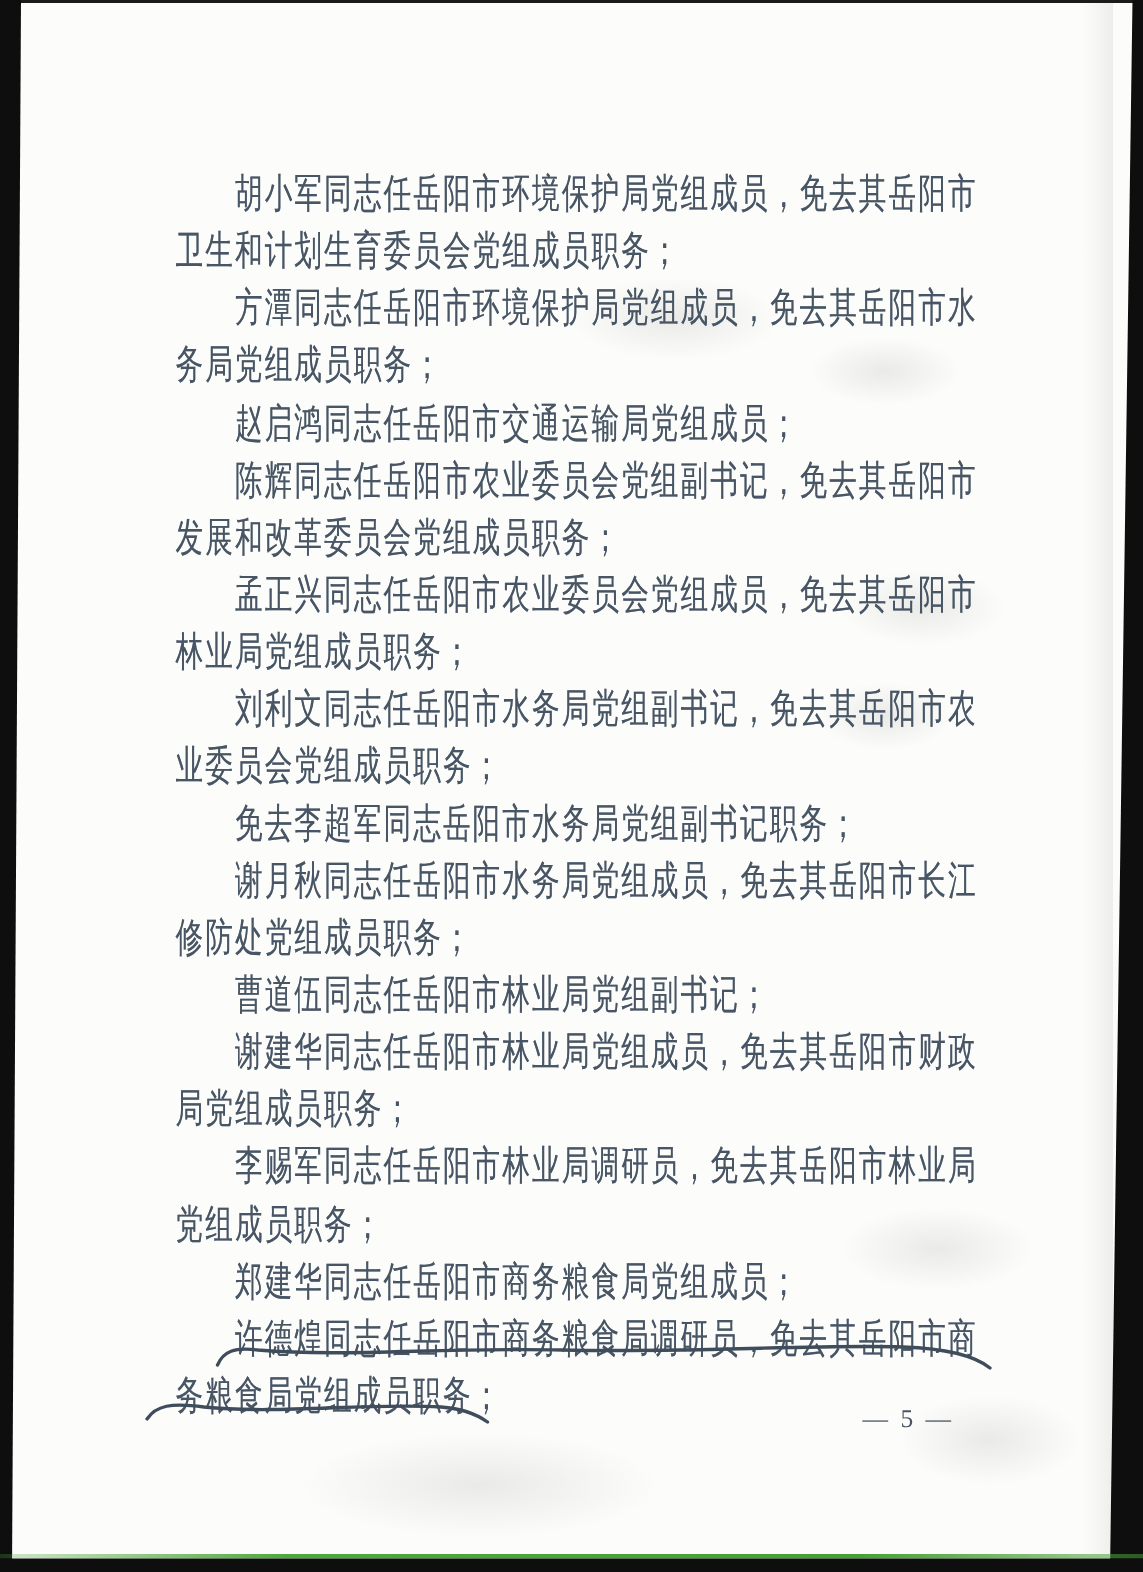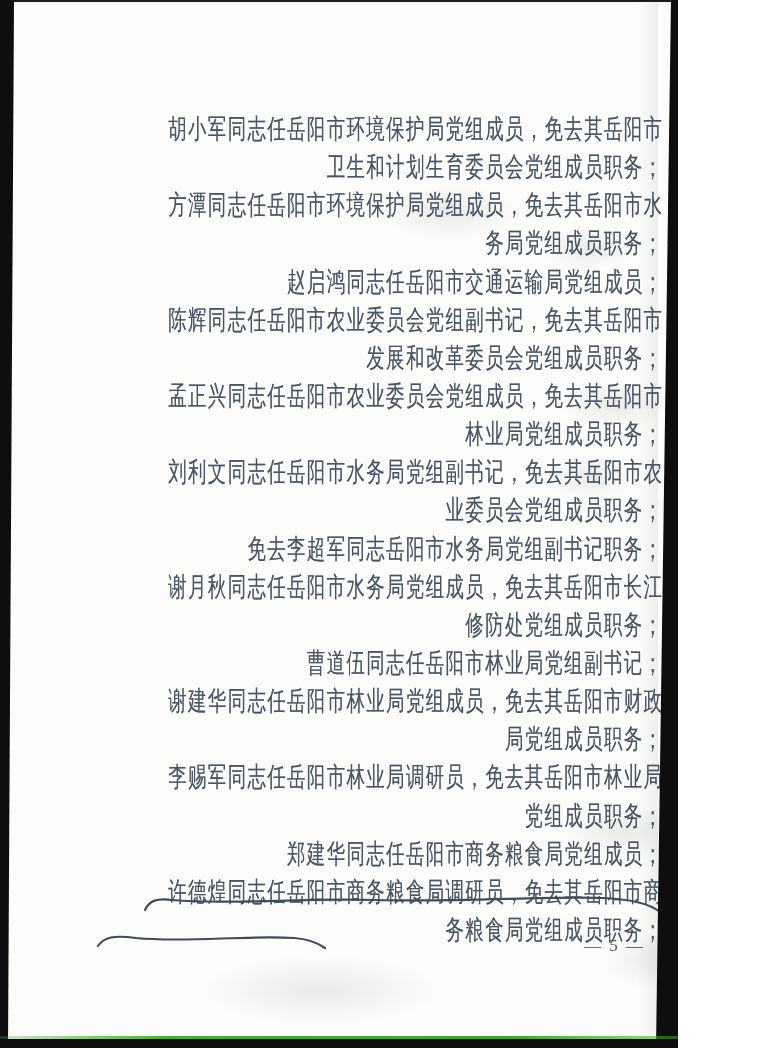--- a/index.html
+++ b/index.html
@@ -2,22 +2,22 @@
 <html><head>
 <meta charset="utf-8">
 <style>
   html,body{margin:0;padding:0;}
   body{
     width:762px;height:1048px;overflow:hidden;
     font-family:"Liberation Serif","DejaVu Serif",serif;
     background:#ffffff;
   }
   .page{
-    position:relative;width:678px;height:1048px;
-    background:#fcfcfa;overflow:hidden;text-align:right;
+    position:relative;width:762px;height:1048px;
+    background:#fcfcfa;overflow:hidden;
   }
   
   .edge{position:absolute;background:#0e0e0e;}
   .edge-left{top:0;left:0;width:15px;height:100%;
     clip-path:polygon(0 0,14px 0,8px 100%,0 100%);}
   .edge-right{top:0;right:0;width:22px;height:100%;
     clip-path:polygon(15px 0,22px 0,22px 100%,0 100%);}
   .edge-bottom{left:0;bottom:0;width:100%;height:9px;}
   .edge-top{left:0;top:0;width:100%;height:2px;background:#1b1b1b;}
   .green-line{

